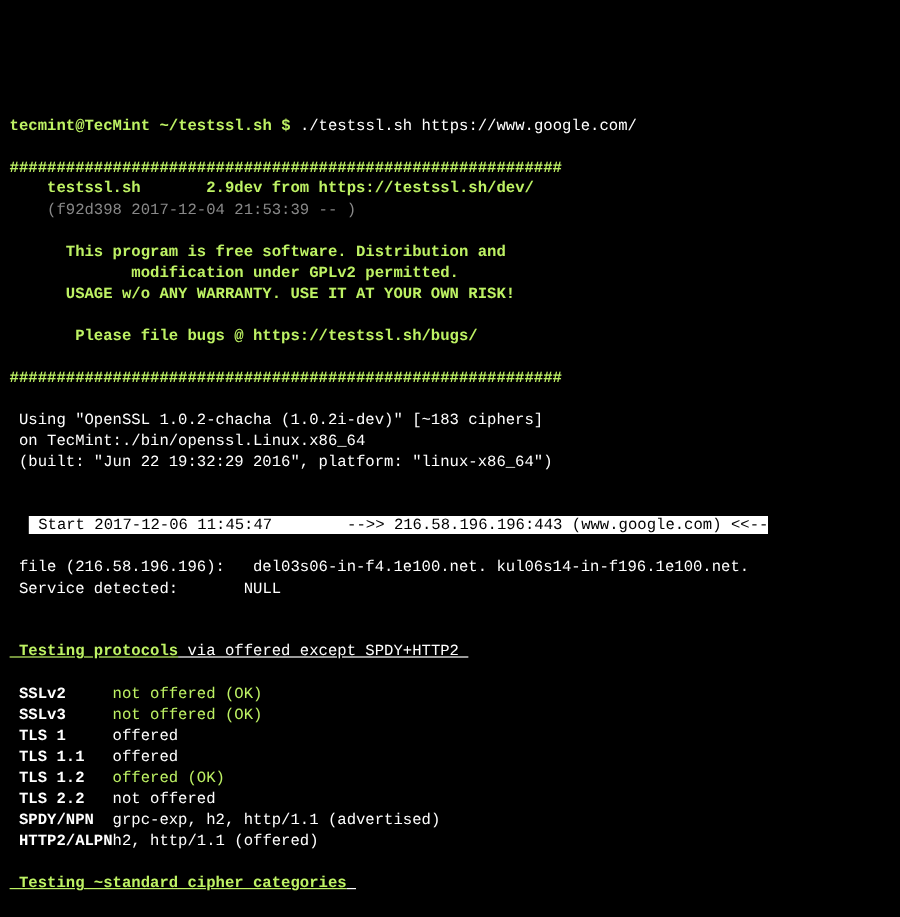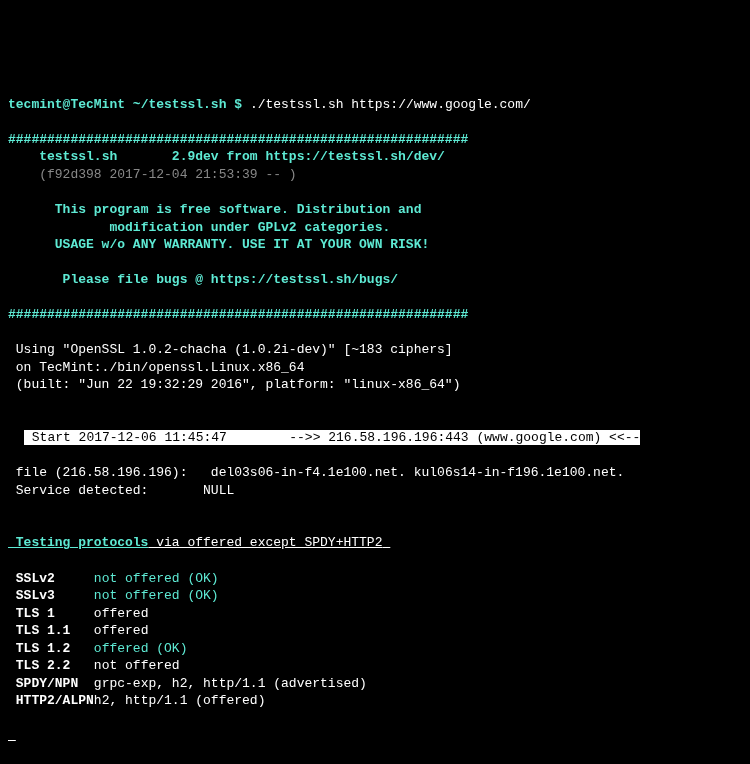--- a/index.html
+++ b/index.html
@@ -7,42 +7,42 @@
       color: #fff;
       font-family: 'Courier New', monospace;
       font-size: 13px;
       margin: 0;
       padding: 8px;
       line-height: 1.35;
       white-space: pre;
       width: 750px;
       box-sizing: border-box;
     }
-    .green { color: #5eead4; }
+    .green { color: #bef264; }
     .white { color: #ffffff; }
     .gray { color: #888888; text-align: right; }
     .inverted { background: #ffffff; color: #000000; margin-left: 16px; }
     .underline { text-decoration: underline; }
     .bold { font-weight: bold; }
     span { white-space: pre; }
   </style>
 </head>
 <body>
 
 
 
 <div>
 <span class="green bold">tecmint@TecMint</span><span class="green bold"> </span><span class="green bold">~/testssl.sh</span><span class="green bold"> </span><span class="green bold">$</span><span class="white"> </span><span class="white">./testssl.sh https://www.google.com/</span>
 
 <span class="green bold">###########################################################</span>
 <span class="green bold">    </span><span class="green bold">testssl.sh</span><span class="green bold">       </span><span class="green bold">2.9dev from https://testssl.sh/dev/</span>
 <span class="gray">    </span><span class="gray">(f92d398 2017-12-04 21:53:39 -- )</span>
 
 <span class="green bold">      </span><span class="green bold">This program is free software. Distribution and</span>
-<span class="green bold">             </span><span class="green bold">modification under GPLv2 categories.</span>
+<span class="green bold">             </span><span class="green bold">modification under GPLv2 permitted.</span>
 <span class="green bold">      </span><span class="green bold">USAGE w/o ANY WARRANTY. USE IT AT YOUR OWN RISK!</span>
 
 <span class="green bold">       </span><span class="green bold">Please file bugs @ https://testssl.sh/bugs/</span>
 
 <span class="green bold">###########################################################</span>
 
 <span class="white"> Using "OpenSSL 1.0.2-chacha (1.0.2i-dev)" [~183 ciphers]</span>
 <span class="white"> on TecMint:./bin/openssl.Linux.x86_64</span>
 <span class="white"> (built: "Jun 22 19:32:29 2016", platform: "linux-x86_64")</span>
 
@@ -57,21 +57,21 @@
 
 <div id="protocols-table"><span class="white bold"> SSLv2     </span><span class="green">not offered (OK)</span>
 <span class="white bold"> SSLv3     </span><span class="green">not offered (OK)</span>
 <span class="white bold"> TLS 1     </span><span class="white">offered</span>
 <span class="white bold"> TLS 1.1   </span><span class="white">offered</span>
 <span class="white bold"> TLS 1.2   </span><span class="green">offered (OK)</span>
 <span class="white bold"> TLS 2.2   </span><span class="white">not offered</span>
 <span class="white bold"> SPDY/NPN  </span><span class="white">grpc-exp, h2, http/1.1 (advertised)</span>
 <span class="white bold"> HTTP2/ALPN</span><span class="white">h2, http/1.1 (offered)</span>
 </div>
-<span class="underline"> </span>
+<span class="green bold underline"> Testing ~standard cipher categories</span><span class="underline"> </span>
 
 <div id="ciphers-table"><span class="white bold"> NULL ciphers (no encryption)                 </span><span class="green">not offered (OK)</span>
 
 
 
 
 
 
 </div></div>
 

